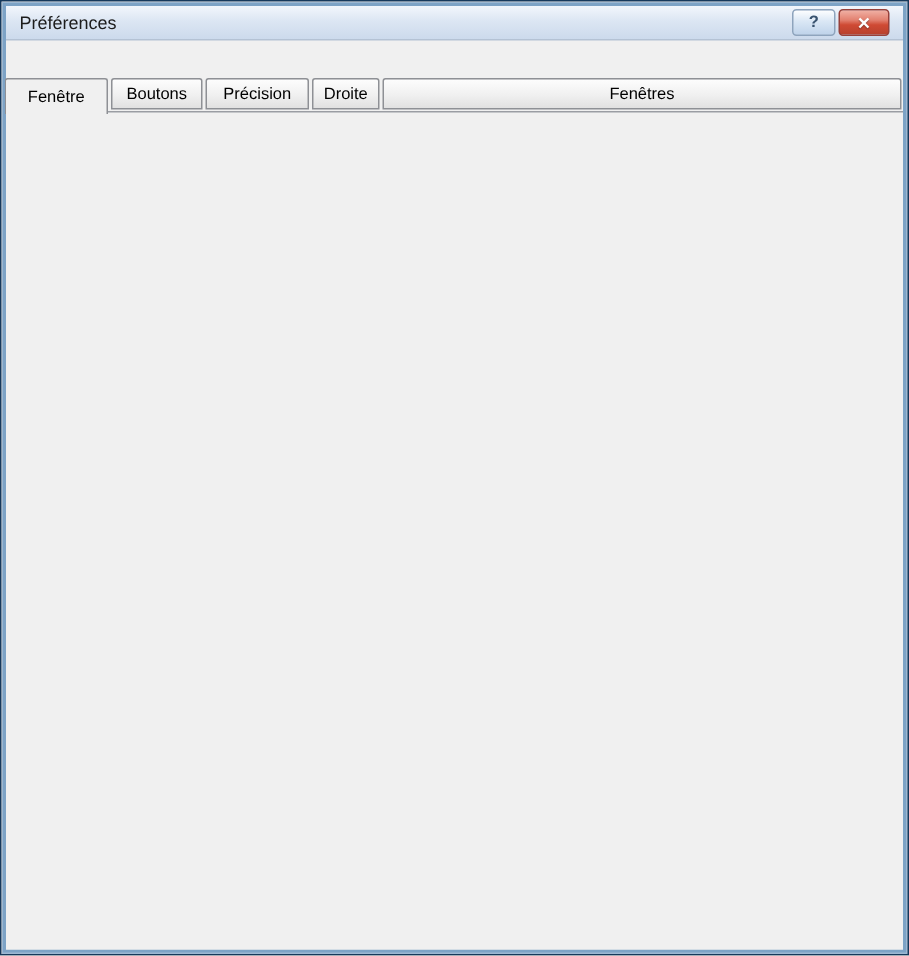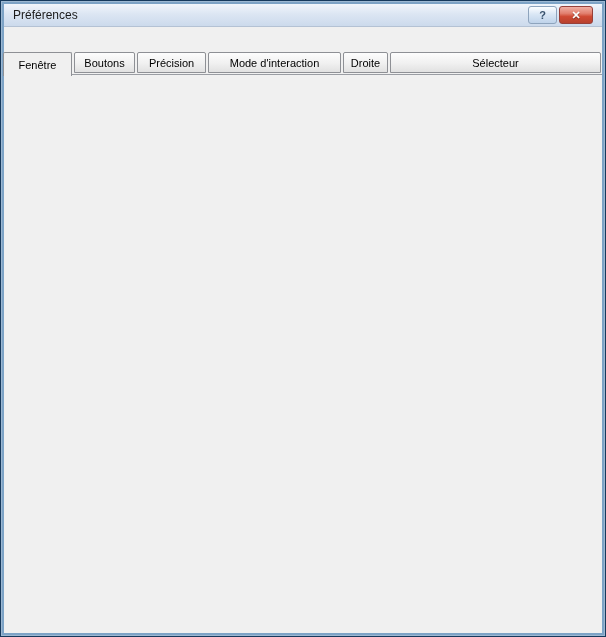--- a/index.html
+++ b/index.html
@@ -122,23 +122,22 @@
           <span>✕</span>
         </span>
     </span>
   </div>
 
 
   <div class="tabrow tabrow2">
     <div class="tab active" style="flex:0 0 69px">Fenêtre</div>
     <div class="tab" style="flex:0 0 61px">Boutons</div>
     <div class="tab" style="flex:0 0 69px">Précision</div>
-    <div class="tab" style="flex:0 0 133px">Mode d'interaction</div>
     <div class="tab" style="flex:0 0 45px">Droite</div>
-    <div class="tab" style="flex:1">Sélecteur</div>
+    <div class="tab" style="flex:1">Fenêtres</div>
   </div>
 
   <div class="panel"></div>
 
   <div class="group" style="left:36px;top:86px;width:142px;height:38px;">
     <span class="legend">Annuler scène</span>
     <div class="row" style="margin:11px 0 0 9px;">
       <span>Niveaux:</span>
       <span class="field" style="width:42px;">20</span>
       <span class="spin">

